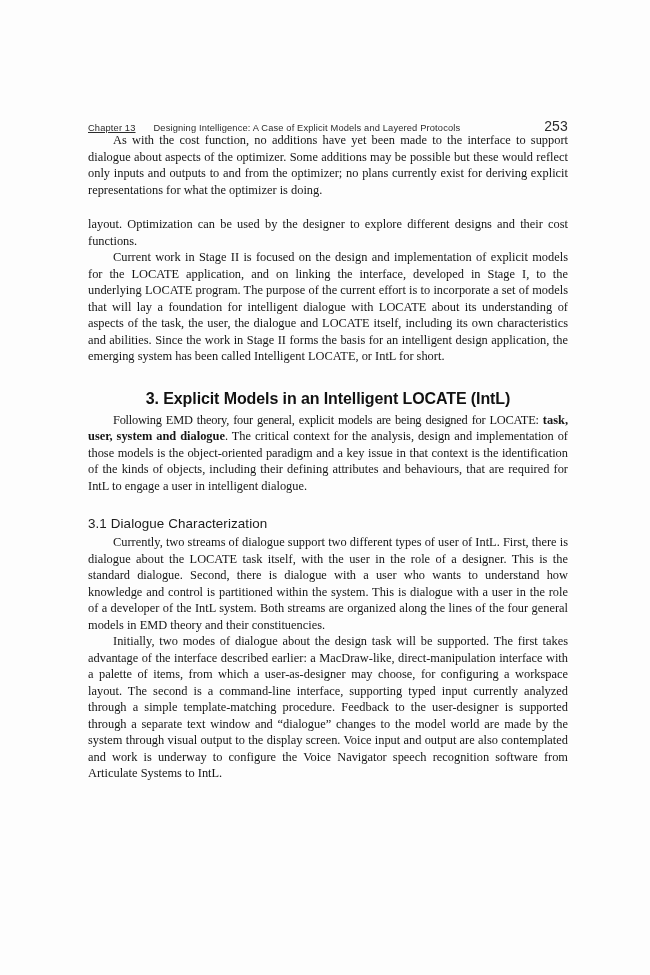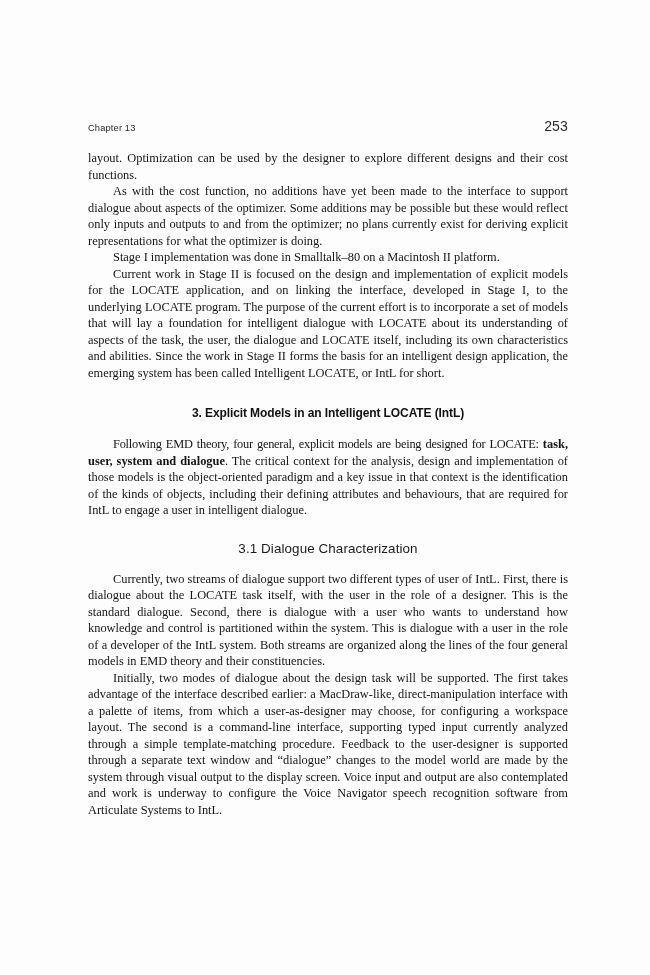--- a/index.html
+++ b/index.html
@@ -37,20 +37,21 @@
     color: #2b2b2b;
     letter-spacing: 0.15px;
     display: flex;
     align-items: baseline;
     white-space: nowrap;
     margin-bottom: 0;
     height: 14px;
   }
   .rh-chapter {
     margin-right: 18px;
+    text-decoration: underline;
   }
   .rh-title {
     flex: 0 0 auto;
   }
   .rh-page {
     margin-left: auto;
     font-size: 14px;
   }
 
   
@@ -66,63 +67,63 @@
   p.body.noindent {
     text-indent: 0;
   }
   p.first {
     margin-top: 18px;
   }
 
   
   h2.section-head {
     font-family: "Liberation Sans", sans-serif;
-    font-size: 12px;
+    font-size: 16px;
     font-weight: bold;
     text-align: center;
-    margin: 25px 0 16px 0;
+    margin: 25px 0 4px 0;
     letter-spacing: -0.1px;
     color: #111;
   }
 
   
   h3.subsection-head {
     font-family: "Liberation Sans", sans-serif;
     font-size: 13.4px;
     font-weight: normal;
-    text-align: center;
-    margin: 22px 0 15px 0;
+    text-align: left;
+    margin: 22px 0 3px 0;
     letter-spacing: 0.1px;
     color: #1c1c1c;
   }
 
   b.inline-bold {
     font-weight: bold;
   }
 
   .tight {
     letter-spacing: -0.25px;
   }
 </style>
 </head>
 <body>
 
 <div class="page">
   <div class="content">
 
     <div class="running-head">
       <span class="rh-chapter">Chapter 13</span>
+      <span class="rh-title">Designing Intelligence: A Case of Explicit Models and Layered Protocols</span>
       <span class="rh-page">253</span>
     </div>
 
+    <p class="body">As with the cost function, no additions have yet been made to the interface to support dialogue about aspects of the optimizer. Some additions may be possible but these would reflect only inputs and outputs to and from the optimizer; no plans currently exist for deriving explicit representations for what the optimizer is doing.</p>
+
     <p class="body noindent first">layout. Optimization can be used by the designer to explore different designs and their cost functions.</p>
 
-    <p class="body">As with the cost function, no additions have yet been made to the interface to support dialogue about aspects of the optimizer. Some additions may be possible but these would reflect only inputs and outputs to and from the optimizer; no plans currently exist for deriving explicit representations for what the optimizer is doing.</p>
-
-    <p class="body">Stage I implementation was done in Smalltalk–80 on a Macintosh II platform.</p>
 
     <p class="body">Current work in Stage II is focused on the design and implementation of explicit models for the LOCATE application, and on linking the interface, developed in Stage I, to the underlying LOCATE program. The purpose of the current effort is to incorporate a set of models that will lay a foundation for intelligent dialogue with LOCATE about its understanding of aspects of the task, the user, the dialogue and LOCATE itself, including its own characteristics and abilities. Since the work in Stage II forms the basis for an intelligent design application, the emerging system has been called Intelligent LOCATE, or IntL for short.</p>
 
     <h2 class="section-head">3. Explicit Models in an Intelligent LOCATE (IntL)</h2>
 
 
     <p class="body"><span class="tight">Following EMD theory, four general, explicit models are being designed for LOCATE: </span><b class="inline-bold">task, user, system and dialogue</b><span>. The critical context for the analysis, design and implementation of those models is the object-oriented paradigm and a key issue in that context is the identification of the kinds of objects, including their defining attributes and behaviours, that are required for IntL to engage a user in intelligent dialogue.</span></p>
 
     <h3 class="subsection-head">3.1 Dialogue Characterization</h3>
 

